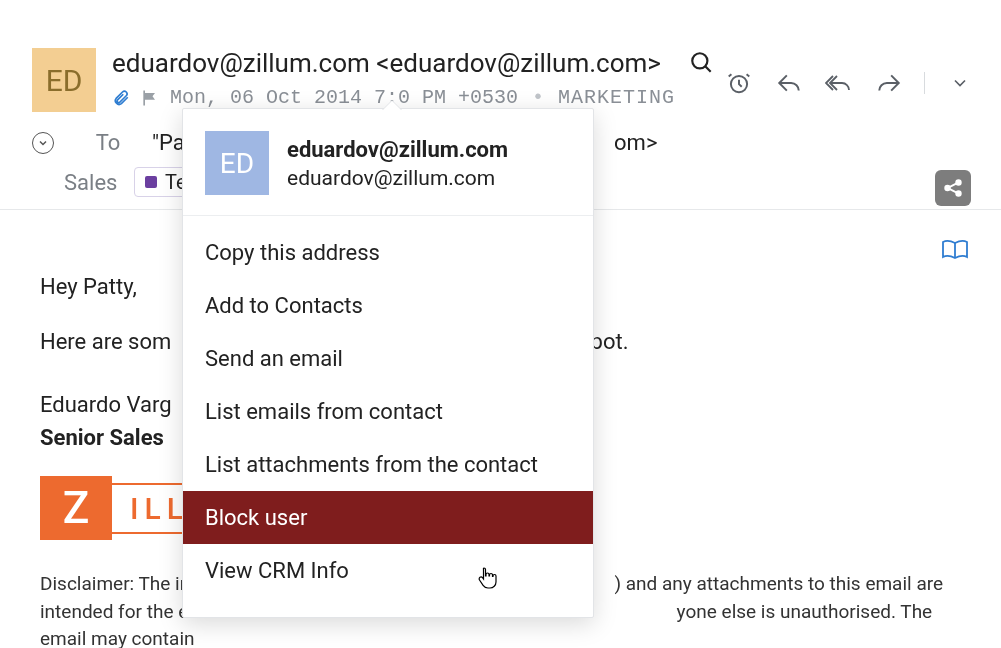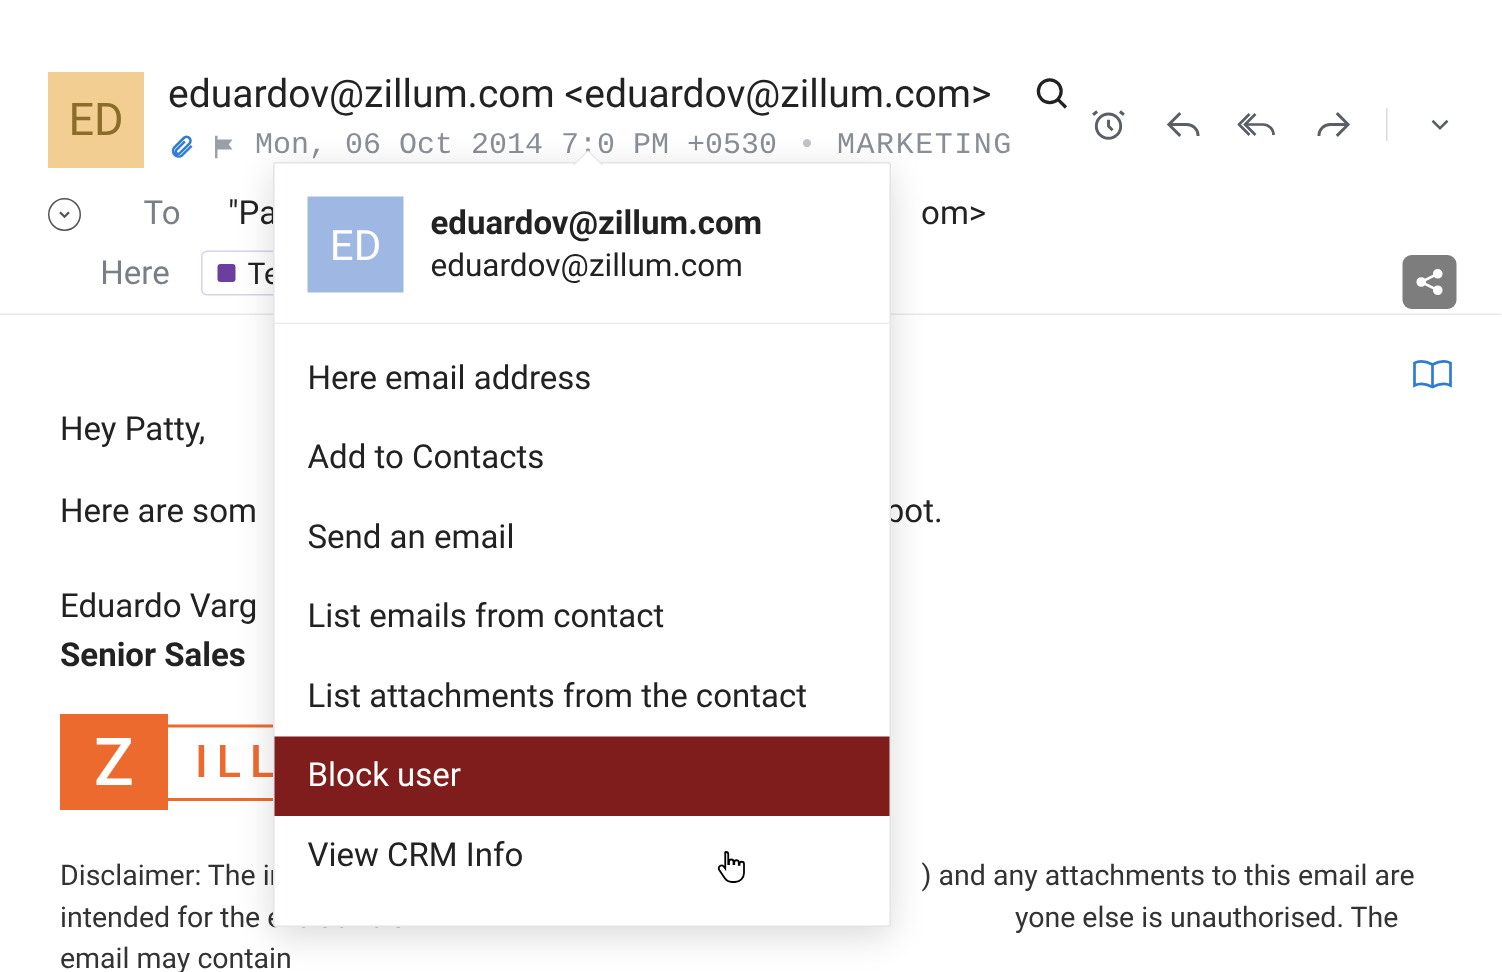--- a/index.html
+++ b/index.html
@@ -187,21 +187,21 @@
     <div class="row">
       <span class="collapse-icon">
         <svg width="12" height="12" viewBox="0 0 24 24" fill="none" stroke="#555" stroke-width="3">
             <path d="M6 9l6 6 6-6"></path>
           </svg>
       </span>
       <span class="row-label">To</span>
       <span style="white-space:pre;">"Patri                                                                           om&gt;</span>
     </div>
     <div class="row" style="margin-left:32px;">
-      <span class="row-label">Here</span>
+      <span class="row-label">Sales</span>
       <span class="tag-chip">
         <span class="tag-sq"></span>
         <span>Tes</span>
       </span>
     </div>
   </div>
 
   <div class="share-btn">
     <svg width="22" height="22" viewBox="0 0 24 24" fill="none" stroke="#fff" stroke-width="2">
         <circle cx="6" cy="12" r="2.5" fill="#fff"></circle>
@@ -239,21 +239,21 @@
     <div class="pop-arrow-border"></div>
     <div class="pop-arrow"></div>
     <div class="pop-header">
       <div class="pop-avatar">ED</div>
       <div>
         <div class="pop-name">eduardov@zillum.com</div>
         <div class="pop-email">eduardov@zillum.com</div>
       </div>
     </div>
     <div class="pop-menu">
-      <div class="pop-item">Here email address</div>
+      <div class="pop-item">Copy this address</div>
       <div class="pop-item">Add to Contacts</div>
       <div class="pop-item">Send an email</div>
       <div class="pop-item">List emails from contact</div>
       <div class="pop-item">List attachments from the contact</div>
       <div class="pop-item selected">Block user</div>
       <div class="pop-item">View CRM Info</div>
     </div>
   </div>
 
   <div class="cursor-hand">

